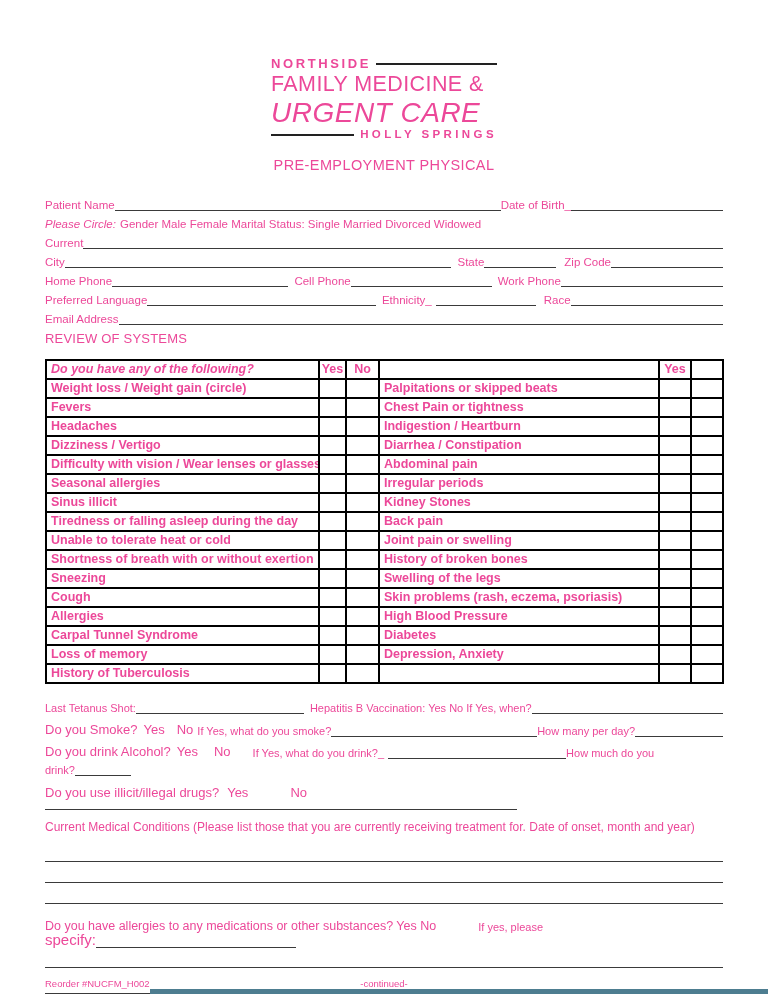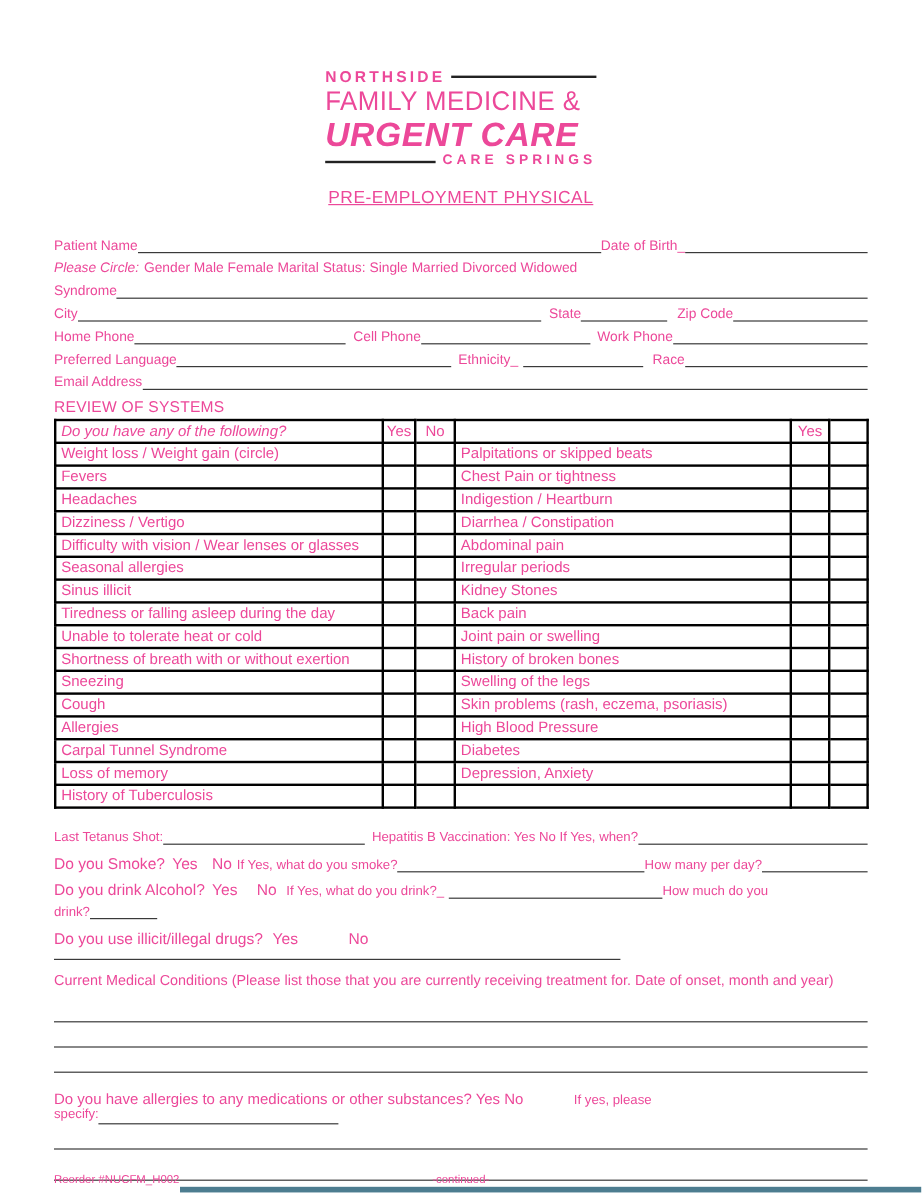--- a/index.html
+++ b/index.html
@@ -10,38 +10,38 @@
     overflow:hidden;
   }
   .content { padding:56px 45px 0 45px; }
 
   
   .logo { width:226px; margin:0 auto; }
   .logo-top { display:flex; align-items:center; }
   .logo-top .t { font-size:13px; font-weight:bold; letter-spacing:2.6px; white-space:nowrap; }
   .logo-top .rule { flex:1; border-top:2px solid #222; margin-left:5px; margin-top:1px; }
   .logo-mid { font-size:21.5px; letter-spacing:0.4px; white-space:nowrap; margin-top:1px; font-weight:400; transform:scaleY(1.05); }
-  .logo-main { font-size:28px; font-weight:bold; font-style:italic; letter-spacing:0.5px; white-space:nowrap; margin-top:0px; }
+  .logo-main { font-size:28px; font-weight:normal; font-style:italic; letter-spacing:0.5px; white-space:nowrap; margin-top:0px; }
   .logo-bot { display:flex; align-items:center; margin-top:-1px; }
   .logo-bot .rule { flex:1; border-top:2px solid #222; margin-right:6px; margin-top:1px; }
   .logo-bot .t { font-size:11.5px; font-weight:bold; letter-spacing:3.4px; white-space:nowrap; }
-  .form-title { text-align:center; font-size:14.5px; letter-spacing:0.4px; margin-top:17px;text-decoration:underline; }
+  .form-title { text-align:center; font-size:14.5px; letter-spacing:0.4px; margin-top:17px; }
 
   
   .fields { margin-top:19px; }
   .frow { display:flex; align-items:flex-end; height:19px; font-size:11.5px; }
   .frow .lbl { white-space:nowrap; }
   .frow .ital { font-style:italic; }
   .fill { border-bottom:1px solid #3a3a3a; height:14px; }
   .f1 { flex:1; }
   .gap6 { margin-left:6px; } .gap8 { margin-left:8px; }
 
   
-  .ros-title { font-size:13px; margin-top:6px; margin-bottom:3px; letter-spacing:0.2px; }
-  table.ros { border-collapse:collapse; width:677px; table-layout:fixed; }
+  .ros-title { font-size:13px; margin-top:6px; margin-bottom:13px; letter-spacing:0.2px; }
+  table.ros { border-collapse:collapse; width:677px; table-layout:fixed;font-weight:bold; }
   table.ros td { border:2px solid #000; font-size:12.5px; padding:0 4px; height:18px; line-height:17px;
                  overflow:hidden; white-space:nowrap; }
   table.ros td.chk { padding:0; }
   table.ros .hdr td { font-size:12.5px; }
   table.ros .hdr .q { font-style:italic; }
   table.ros .hdr .yn { text-align:center; padding:0 1px; }
 
   
   .hist { margin-top:9px; }
   .hrow { display:flex; align-items:flex-end; font-size:11px; }
@@ -52,21 +52,21 @@
   .h-alcohol { height:22px; }
   .h-wrap { height:17px; }
   .h-drugs { height:22px; margin-top:2px; }
   .halfline { width:472px; border-bottom:1px solid #3a3a3a; margin-top:9px; }
   .cond { font-size:12px; margin-top:10px; }
   .wline { border-bottom:1px solid #3a3a3a; }
   .l1 { margin-top:27px; } .l2 { margin-top:20px; } .l3 { margin-top:20px; }
   .allergy { display:flex; align-items:flex-end; margin-top:13px; height:16px; }
   .allergy .big { font-size:12.5px; white-space:nowrap; }
   .allergy .sm { font-size:11px; margin-left:42px; white-space:nowrap; }
-  .specify { display:flex; align-items:flex-start; height:15px; font-size:11px; }
+  .specify { display:flex; align-items:flex-end; height:15px; font-size:15px; }
   .l4 { margin-top:19px; } .l5 { margin-top:25px; }
 
   
   .footer-reorder { position:absolute; left:45px; bottom:5px; font-size:9.5px; }
   .footer-continued { position:absolute; left:0; right:0; bottom:5px; text-align:center; font-size:9.5px; }
   .bottom-bar { position:absolute; left:150px; right:0; bottom:0; height:5px; background:#4d7d90; }
 </style>
 </head>
 <body>
 
@@ -75,39 +75,39 @@
 
     <div class="logo">
       <div class="logo-top">
         <span class="t">NORTHSIDE</span>
         <span class="rule"></span>
       </div>
       <div class="logo-mid">FAMILY MEDICINE &amp;</div>
       <div class="logo-main">URGENT CARE</div>
       <div class="logo-bot">
         <span class="rule"></span>
-        <span class="t">CARE SPRINGS</span>
+        <span class="t">HOLLY SPRINGS</span>
       </div>
     </div>
 
     <div class="form-title">PRE-EMPLOYMENT PHYSICAL</div>
 
     <div class="fields">
       <div class="frow">
         <span class="lbl">Patient Name</span>
         <span class="fill f1"></span>
         <span class="lbl">Date of Birth_</span>
         <span class="fill" style="width:152px;"></span>
       </div>
       <div class="frow">
         <span class="lbl ital">Please Circle:</span>
         <span class="lbl" style="margin-left:4px;">Gender Male Female Marital Status: Single Married Divorced Widowed</span>
       </div>
       <div class="frow">
-        <span class="lbl">Syndrome</span>
+        <span class="lbl">Current</span>
         <span class="fill f1"></span>
       </div>
       <div class="frow">
         <span class="lbl">City</span>
         <span class="fill f1" style="flex:2.9;"></span>
         <span class="lbl gap6">State</span>
         <span class="fill" style="width:72px;"></span>
         <span class="lbl gap8">Zip Code</span>
         <span class="fill" style="width:112px;"></span>
       </div>
@@ -296,21 +296,21 @@
         <span class="big" style="margin-left:12px;">No</span>
         <span class="sm" style="margin-left:4px;">If Yes, what do you smoke?</span>
         <span class="fill f1"></span>
         <span class="sm">How many per day?</span>
         <span class="fill" style="width:88px;"></span>
       </div>
       <div class="hrow h-alcohol">
         <span class="big">Do you drink Alcohol?</span>
         <span class="big gap6">Yes</span>
         <span class="big" style="margin-left:16px;">No</span>
-        <span class="sm" style="margin-left:8px;">If Yes, what do you drink?_</span>
+        <span class="sm" style="margin-left:22px;">If Yes, what do you drink?_</span>
         <span class="fill" style="width:178px;margin-left:4px;"></span>
         <span class="sm">How much do you</span>
       </div>
       <div class="hrow h-wrap">
         <span class="sm">drink?</span>
         <span class="fill" style="width:56px;"></span>
       </div>
       <div class="hrow h-drugs">
         <span class="big">Do you use illicit/illegal drugs?</span>
         <span class="big gap8">Yes</span>

